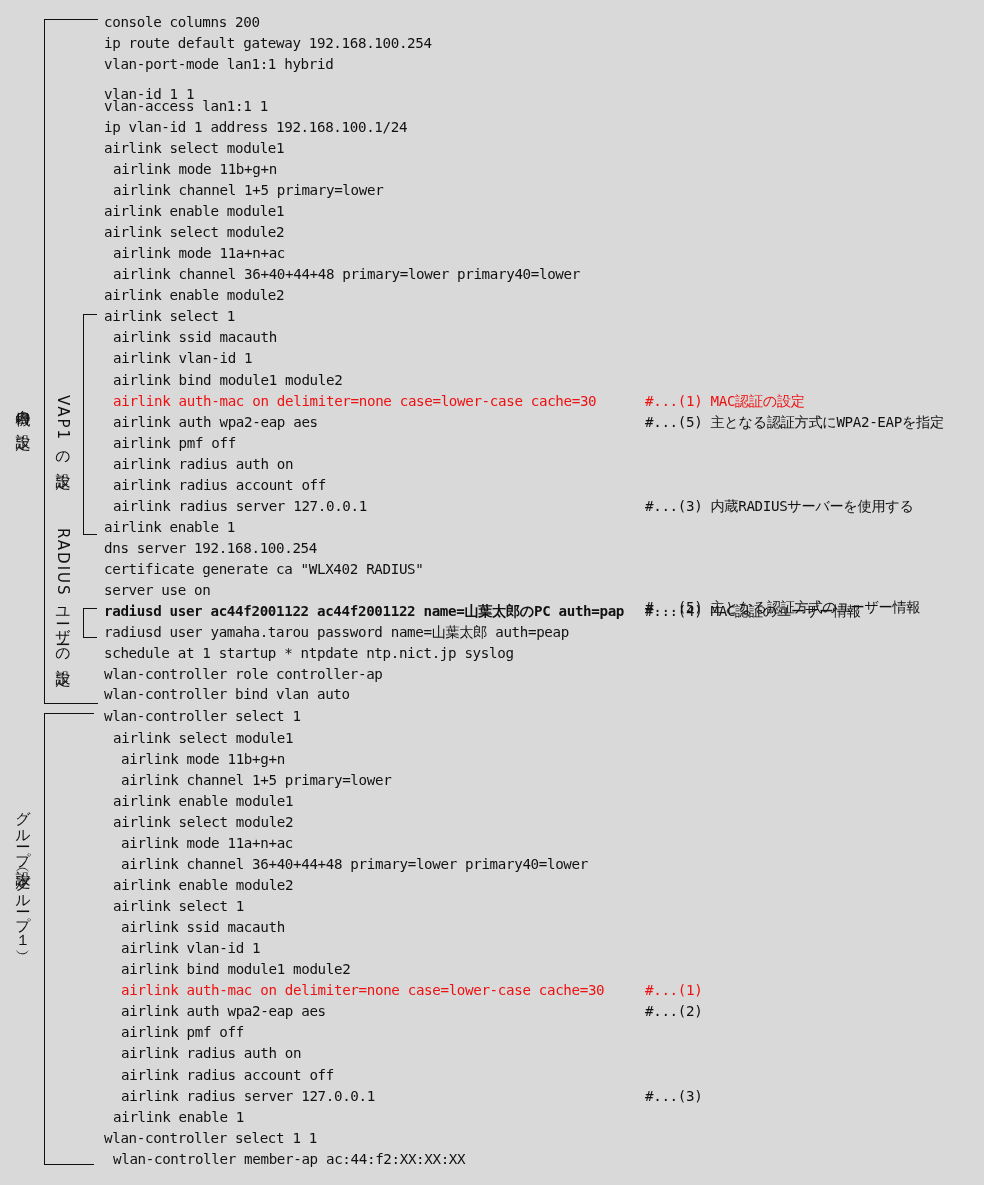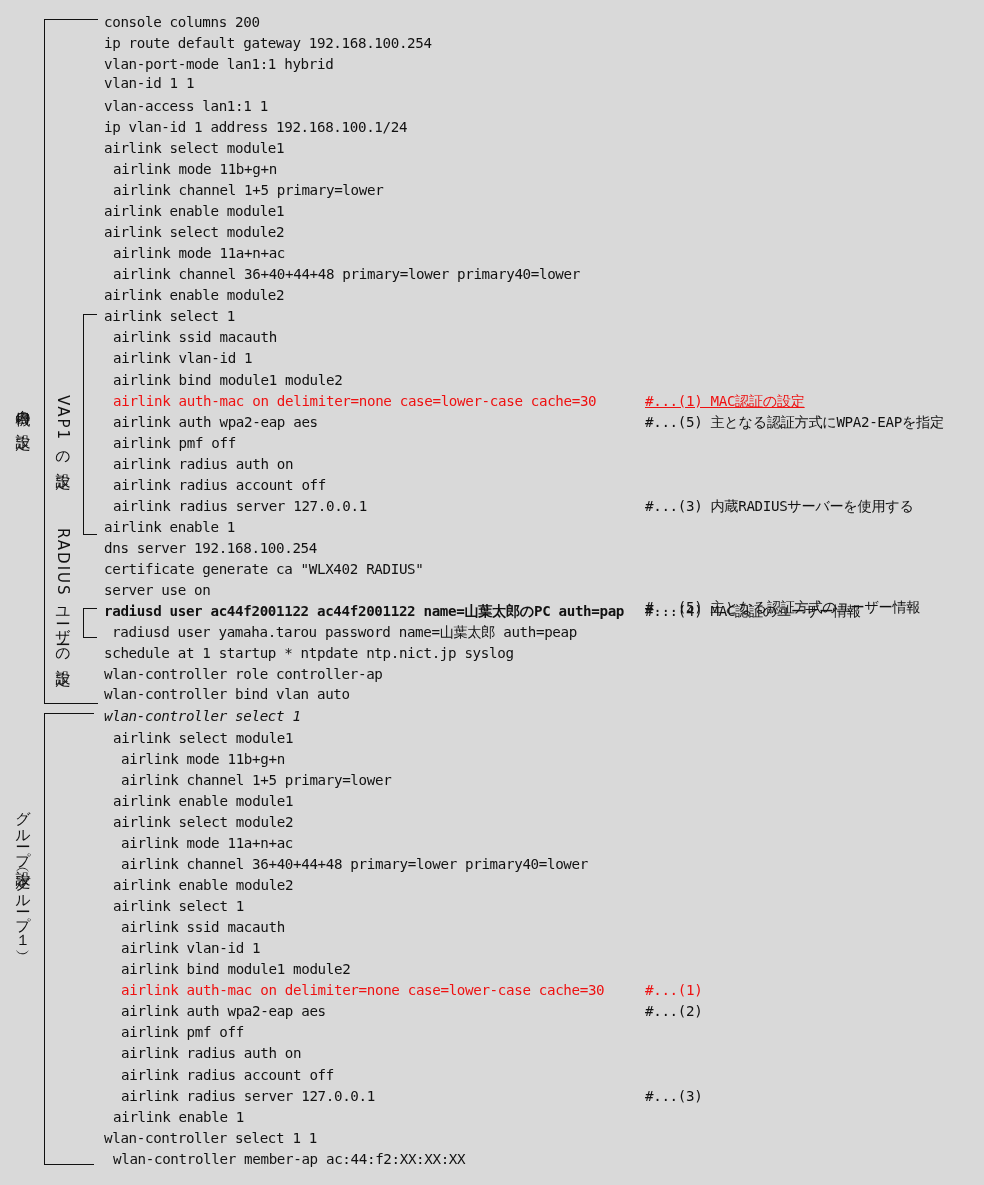--- a/index.html
+++ b/index.html
@@ -85,56 +85,56 @@
   <div class="bracket" style="left:44px; top:713px; height:452px;">
     <div class="top" style="width:50px;"></div>
     <div class="bottom" style="width:50px;"></div>
   </div>
   <div class="vlabel upright" style="left:13px; top:800px;">グループ設定（グループ１）</div>
 
   <div id="lines-container">
       <div class="line" style="top: 11.5px; left: 104px;">console columns 200</div>
       <div class="line" style="top: 32.56px; left: 104px;">ip route default gateway 192.168.100.254</div>
       <div class="line" style="top: 53.62px; left: 104px;">vlan-port-mode lan1:1 hybrid</div>
-      <div class="line" style="top: 73px; left: 104px;">vlan-id 1 1</div>
+      <div class="line" style="top: 84px; left: 104px;">vlan-id 1 1</div>
       <div class="line" style="top: 95.74px; left: 104px;">vlan-access lan1:1 1</div>
       <div class="line" style="top: 116.8px; left: 104px;">ip vlan-id 1 address 192.168.100.1/24</div>
       <div class="line" style="top: 137.86px; left: 104px;">airlink select module1</div>
       <div class="line" style="top: 158.92px; left: 113px;">airlink mode 11b+g+n</div>
       <div class="line" style="top: 179.98px; left: 113px;">airlink channel 1+5 primary=lower</div>
       <div class="line" style="top: 201.04px; left: 104px;">airlink enable module1</div>
       <div class="line" style="top: 222.1px; left: 104px;">airlink select module2</div>
       <div class="line" style="top: 243.16px; left: 113px;">airlink mode 11a+n+ac</div>
       <div class="line" style="top: 264.22px; left: 113px;">airlink channel 36+40+44+48 primary=lower primary40=lower</div>
       <div class="line" style="top: 285.28px; left: 104px;">airlink enable module2</div>
       <div class="line" style="top: 306.34px; left: 104px;">airlink select 1</div>
       <div class="line" style="top: 327.4px; left: 113px;">airlink ssid macauth</div>
       <div class="line" style="top: 348.46px; left: 113px;">airlink vlan-id 1</div>
       <div class="line" style="top: 369.52px; left: 113px;">airlink bind module1 module2</div>
       <div class="line red" style="top: 390.58px; left: 113px;">airlink auth-mac on delimiter=none case=lower-case cache=30</div>
-      <div class="comment red" style="top: 390.58px; text-decoration: underline;">#...(1) MAC認証の設定</div>
+      <div class="comment red" style="top: 390.58px;">#...(1) MAC認証の設定</div>
       <div class="line" style="top: 411.64px; left: 113px;">airlink auth wpa2-eap aes</div>
       <div class="comment" style="top: 411.64px;">#...(5) 主となる認証方式にWPA2-EAPを指定</div>
       <div class="line" style="top: 432.7px; left: 113px;">airlink pmf off</div>
       <div class="line" style="top: 453.76px; left: 113px;">airlink radius auth on</div>
       <div class="line" style="top: 474.82px; left: 113px;">airlink radius account off</div>
       <div class="line" style="top: 495.88px; left: 113px;">airlink radius server 127.0.0.1</div>
       <div class="comment" style="top: 495.88px;">#...(3) 内蔵RADIUSサーバーを使用する</div>
       <div class="line" style="top: 516.94px; left: 104px;">airlink enable 1</div>
       <div class="line" style="top: 538px; left: 104px;">dns server 192.168.100.254</div>
       <div class="line" style="top: 559.06px; left: 104px;">certificate generate ca "WLX402 RADIUS"</div>
       <div class="line" style="top: 580.12px; left: 104px;">server use on</div>
       <div class="line" style="top: 601.18px; left: 104px; font-weight: bold;">radiusd user ac44f2001122 ac44f2001122 name=山葉太郎のPC auth=pap</div>
       <div class="comment" style="top: 601.18px;">#...(4) MAC認証のユーザー情報</div>
-      <div class="line" style="top: 622.24px; left: 112px;">radiusd user yamaha.tarou password name=山葉太郎 auth=peap</div>
+      <div class="line" style="top: 622.24px; left: 104px;">radiusd user yamaha.tarou password name=山葉太郎 auth=peap</div>
       <div class="comment" style="top: 597px;">#...(5) 主となる認証方式のユーザー情報</div>
       <div class="line" style="top: 643.3px; left: 104px;">schedule at 1 startup * ntpdate ntp.nict.jp syslog</div>
       <div class="line" style="top: 664.36px; left: 104px;">wlan-controller role controller-ap</div>
       <div class="line" style="top: 672px; left: 104px; margin-top: 12px;">wlan-controller bind vlan auto</div>
-      <div class="line" style="top: 706.48px; left: 104px; font-style: italic;">wlan-controller select 1</div>
+      <div class="line" style="top: 706.48px; left: 104px;">wlan-controller select 1</div>
       <div class="line" style="top: 727.54px; left: 113px;">airlink select module1</div>
       <div class="line" style="top: 748.6px; left: 121px;">airlink mode 11b+g+n</div>
       <div class="line" style="top: 769.66px; left: 121px;">airlink channel 1+5 primary=lower</div>
       <div class="line" style="top: 790.72px; left: 113px;">airlink enable module1</div>
       <div class="line" style="top: 811.78px; left: 113px;">airlink select module2</div>
       <div class="line" style="top: 832.84px; left: 121px;">airlink mode 11a+n+ac</div>
       <div class="line" style="top: 853.9px; left: 121px;">airlink channel 36+40+44+48 primary=lower primary40=lower</div>
       <div class="line" style="top: 874.96px; left: 113px;">airlink enable module2</div>
       <div class="line" style="top: 896.02px; left: 113px;">airlink select 1</div>
       <div class="line" style="top: 917.08px; left: 121px;">airlink ssid macauth</div>

